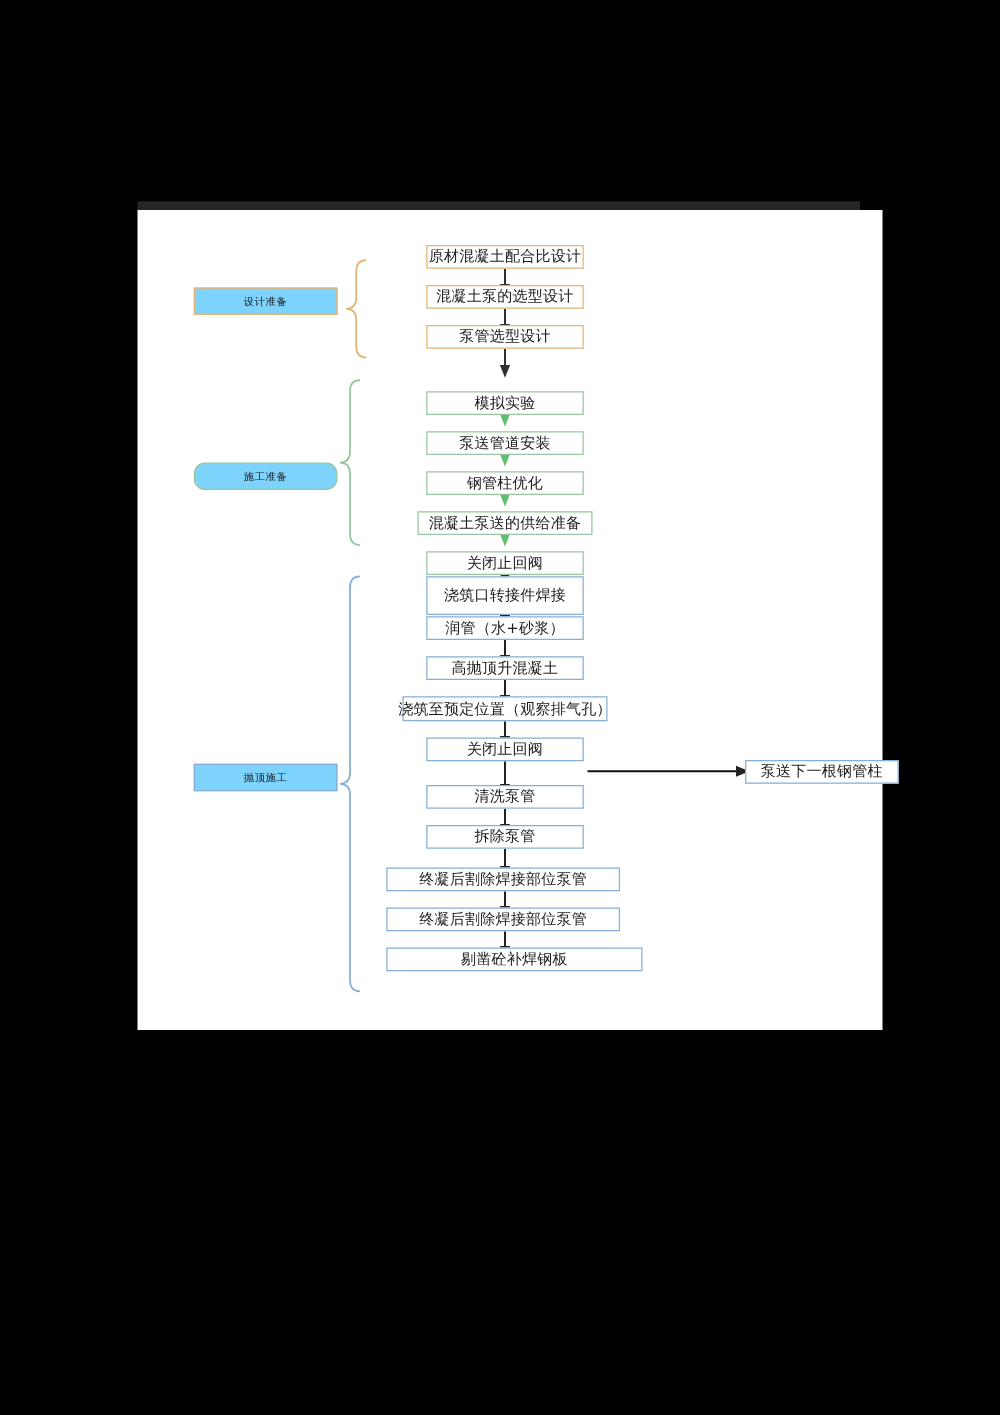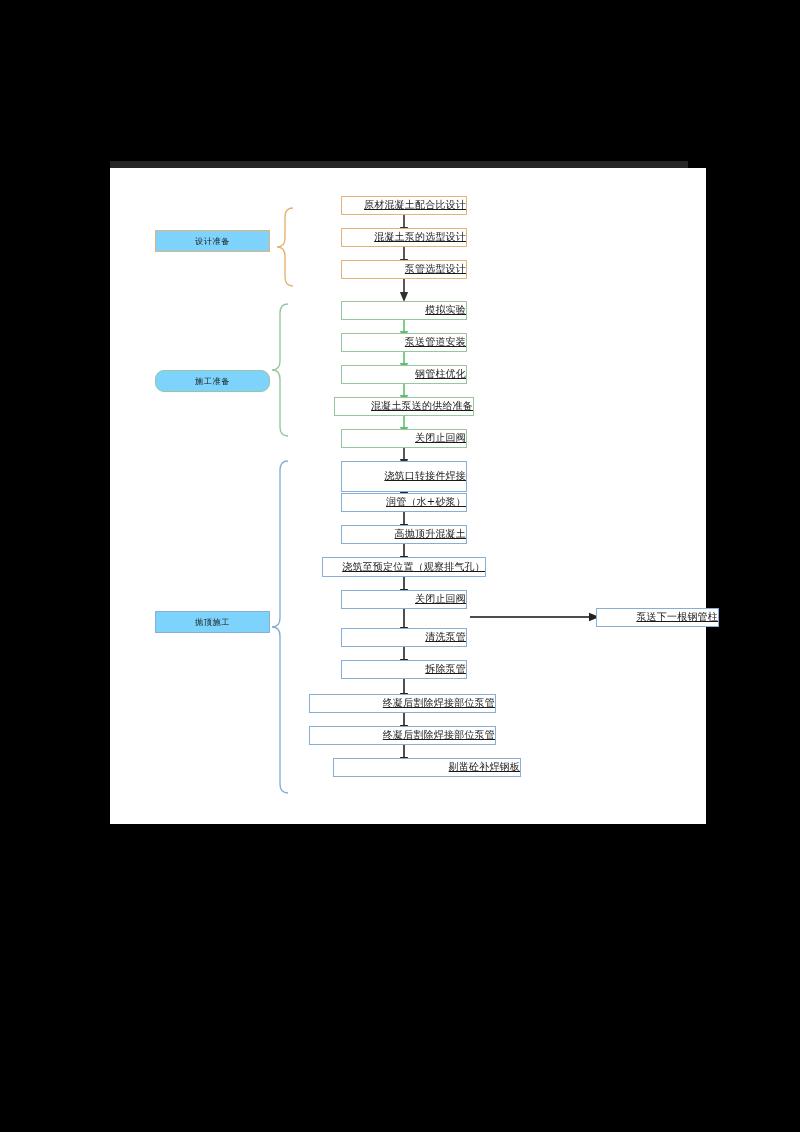--- a/index.html
+++ b/index.html
@@ -38,32 +38,31 @@
     width: 596px;
     height: 656px;
   }
   .node {
     position: absolute;
     box-sizing: border-box;
     background: #ffffff;
     border: 1.2px solid #999;
     display: flex;
     align-items: center;
-    justify-content: flex-end;
-    font-size: 10px;
+    justify-content: center;
+    font-size: 12px;
     line-height: 1.05;
     color: #1a1a1a;
     letter-spacing: 0.2px;
     white-space: nowrap;
     text-align: center;
     filter: blur(0.22px);
-    text-decoration: underline;
   }
   .node.orange { border-color: #e3b472; }
-  .node.green  { border-color: #96c79f; }
+  .node.green  { border-color: #96c79f; margin-top: 12px; }
   .node.blue   { border-color: #87aed4; }
   .group-label {
     position: absolute;
     box-sizing: border-box;
     background: #7dd3fc;
     display: flex;
     align-items: center;
     justify-content: center;
     font-size: 8.2px;
     color: #1a1a1a;
@@ -195,21 +194,21 @@
     </div>
     <div class="node blue" style="left:231px; top:492px; width:126px; height:19px;">
       <span>拆除泵管</span>
     </div>
     <div class="node blue" style="left:199px; top:526px; width:187px; height:19px;">
       <span>终凝后割除焊接部位泵管</span>
     </div>
     <div class="node blue" style="left:199px; top:558px; width:187px; height:19px;">
       <span>终凝后割除焊接部位泵管</span>
     </div>
-    <div class="node blue" style="left:199px; top:590px; width:188px; height:19px;margin-left:24px;">
+    <div class="node blue" style="left:199px; top:590px; width:205px; height:19px;">
       <span>剔凿砼补焊钢板</span>
     </div>
 
     <div class="node blue" style="left:486px; top:440px; width:123px; height:19px;">
       <span>泵送下一根钢管柱</span>
     </div>
 
   </div>
 </div>
 

